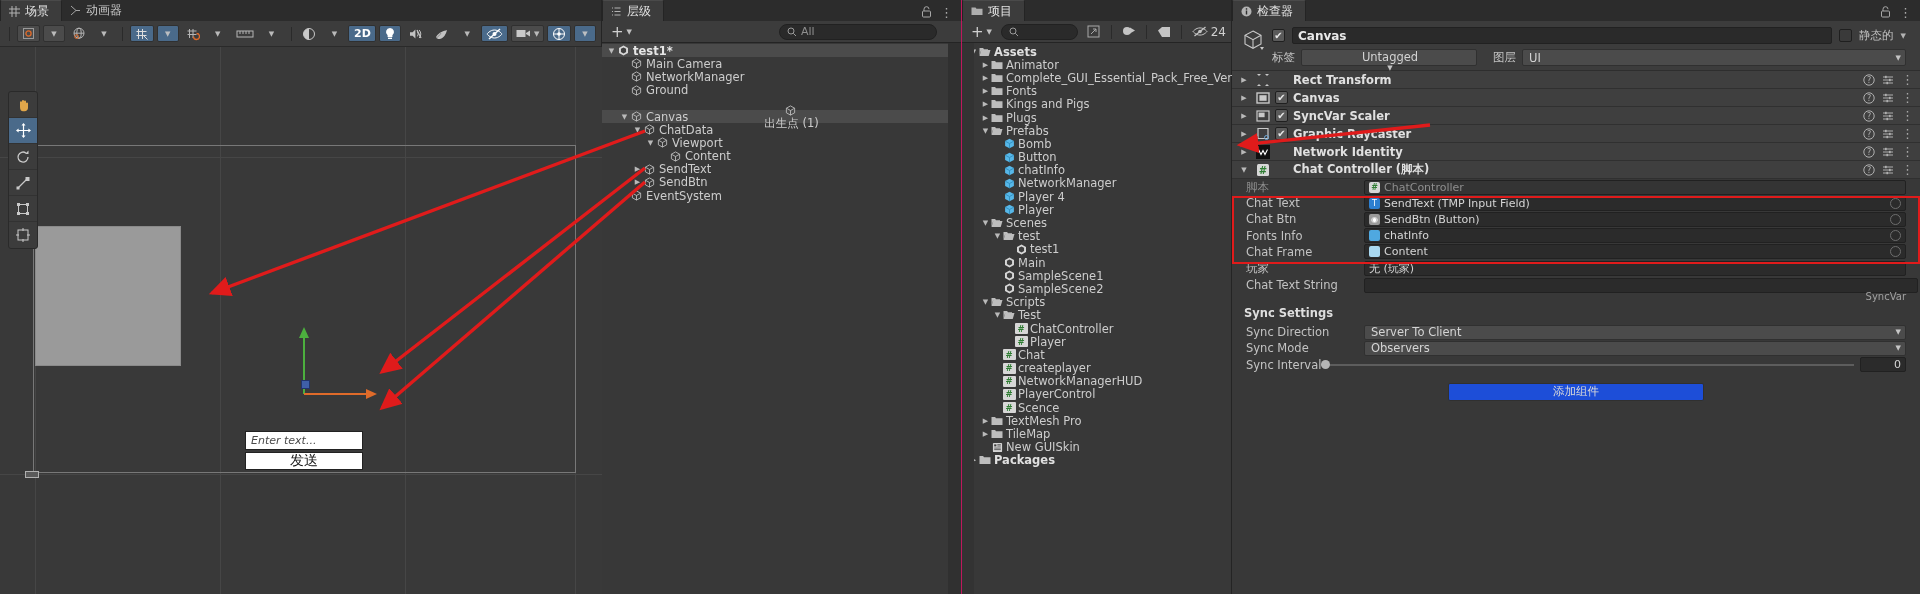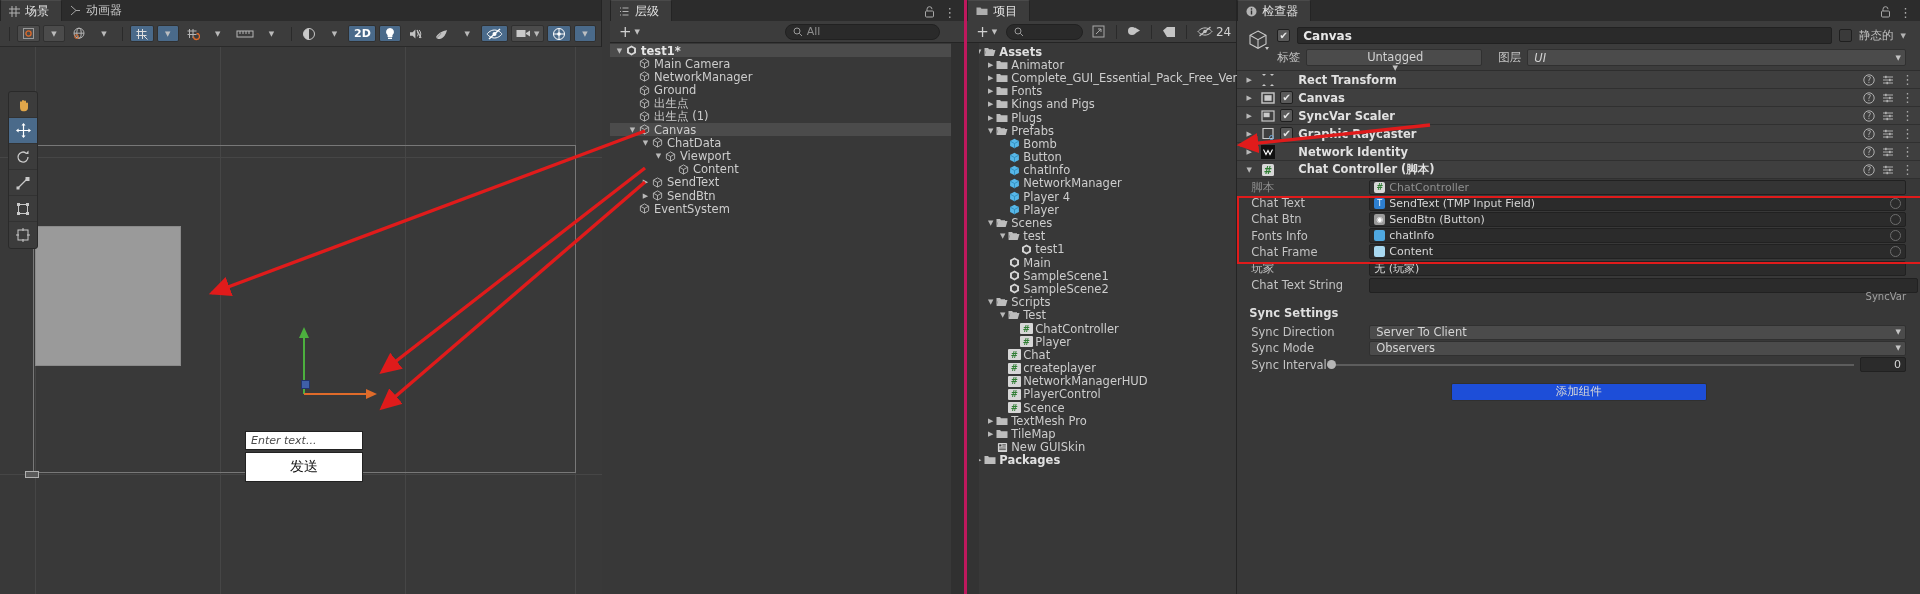--- a/index.html
+++ b/index.html
@@ -46,21 +46,21 @@
   .canvasrect{position:absolute;border:1px solid #787878;}
   .greybox{position:absolute;background:#9a9a9a;border:1px solid #8a8a8a;}
   .uiinput{position:absolute;background:#ffffff;border:1px solid #222;display:flex;align-items:center;
            padding-left:5px;color:#4a4a4a;font-style:italic;font-size:11px;}
   .uibtn{position:absolute;background:#ffffff;border:1px solid #222;display:flex;align-items:center;
          justify-content:center;color:#111;font-size:14px;font-style:normal;}
   .gizmo{position:absolute;}
   .handle-sq{position:absolute;width:9px;height:9px;background:#3f5fa8;border:1px solid #22346a;}
 
   
-  #hierarchy{width:360px;border-right:3px solid #be185d;background:#383838;margin-left:8px;}
+  #hierarchy{width:360px;border-right:1px solid #be185d;background:#383838;}
   .hrow{height:13.2px;display:flex;align-items:center;padding-left:4px;font-size:11.5px;color:#cdcdcd;white-space:nowrap;}
   .hrow.sel{background:#4b4b4b;}
   .hrow.scene{background:#4b4b4b;font-weight:bold;color:#e6e6e6;}
   .tri{width:11px;display:inline-flex;align-items:center;justify-content:center;font-size:7px;color:#b9b9b9;flex:none;}
   .tri.empty{visibility:hidden;}
   .cube{width:13px;flex:none;display:inline-flex;align-items:center;justify-content:center;}
   .lbl{padding-left:3px;}
   .hierscroll{position:absolute;right:0;top:43px;width:13px;height:551px;background:#303030;}
 
   
@@ -355,21 +355,21 @@
           <path d="M19 85 H85" stroke="#e06b2a" stroke-width="2"></path>
           <path d="M92 85 l-11 5 v-10z" fill="#e06b2a"></path>
         </svg>
       </div>
       <div class="handle-sq" style="left:301px;top:333px;"></div>
 
       <div class="uiinput" style="left:245px;top:384px;width:118px;height:19px;">
         <span>Enter text...</span>
       </div>
 
-      <div class="uibtn" style="left:245px;top:405px;width:118px;height:30px;">
+      <div class="uibtn" style="left:245px;top:405px;width:118px;height:18px;">
         <span>发送</span>
       </div>
 
       <div style="position:absolute;left:25px;top:424px;width:14px;height:7px;border:1px solid #b0b0b0;background:#5a5a5a;"></div>
     </div>
   </div>
 
   <div class="panel" id="hierarchy">
     <div class="tabbar">
       <div class="tab active">
@@ -451,33 +451,21 @@
           <span class="cube">
             <svg width="11" height="11" viewBox="0 0 12 12">
               <g fill="none" stroke="#c6c6c6" stroke-width="0.9">
                 <path d="M6 1 L10.5 3.5 V8.5 L6 11 L1.5 8.5 V3.5z"></path>
                 <path d="M1.5 3.5 L6 6 L10.5 3.5 M6 6 V11"></path>
               </g>
             </svg>
           </span>
           <span class="lbl">Ground</span>
         </div>
-        <div class="hrow" style="padding-left: 17px;">
-          <span class="tri empty">▶</span>
-          <span class="cube">
-            <svg width="11" height="11" viewBox="0 0 12 12">
-              <g fill="none" stroke="#c6c6c6" stroke-width="0.9">
-                <path d="M6 1 L10.5 3.5 V8.5 L6 11 L1.5 8.5 V3.5z"></path>
-                <path d="M1.5 3.5 L6 6 L10.5 3.5 M6 6 V11"></path>
-              </g>
-            </svg>
-          </span>
-          <span class="lbl">出生点</span>
-        </div>
-        <div class="hrow" style="padding-left: 17px;">
+        <div class="hrow" style="padding-left: 17px; flex-direction: column;">
           <span class="tri empty">▶</span>
           <span class="cube">
             <svg width="11" height="11" viewBox="0 0 12 12">
               <g fill="none" stroke="#c6c6c6" stroke-width="0.9">
                 <path d="M6 1 L10.5 3.5 V8.5 L6 11 L1.5 8.5 V3.5z"></path>
                 <path d="M1.5 3.5 L6 6 L10.5 3.5 M6 6 V11"></path>
               </g>
             </svg>
           </span>
           <span class="lbl">出生点 (1)</span>
@@ -972,21 +960,21 @@
           <span class="flabel">静态的</span>
           <span class="caret" style="margin-right:6px;color:#c0c0c0;">▼</span>
         </div>
         <div style="display:flex;align-items:center;gap:6px;">
           <span class="flabel">标签</span>
           <div class="ddown" style="width:176px;flex-direction:column;">
             <span>Untagged</span>
               <span class="caret">▼</span>
           </div>
           <span class="flabel" style="margin-left:10px;">图层</span>
-          <div class="ddown" style="flex:1;margin-right:6px;font-style:italic;">
+          <div class="ddown" style="flex:1;margin-right:6px;">
             <span>UI</span>
               <span class="caret">▼</span>
           </div>
         </div>
       </div>
     </div>
 
     <div id="comp-list">
         <div class="comprow">
           <span class="tri" style="width: 12px;">▶</span>

